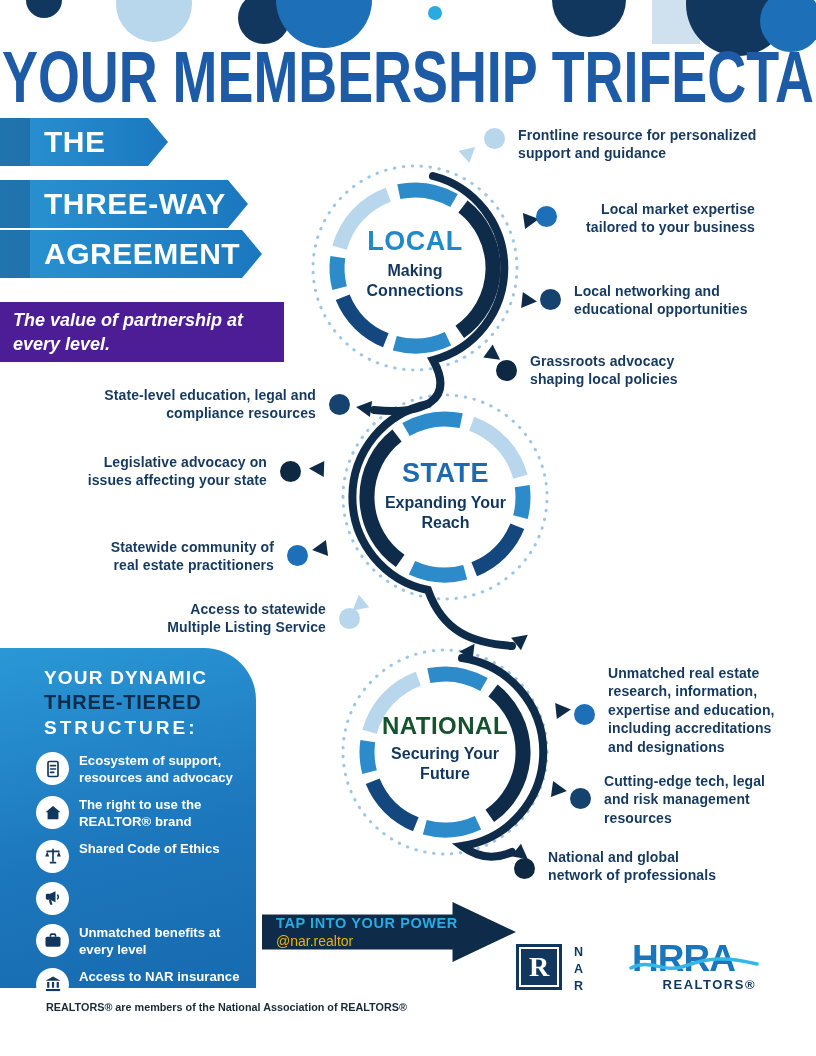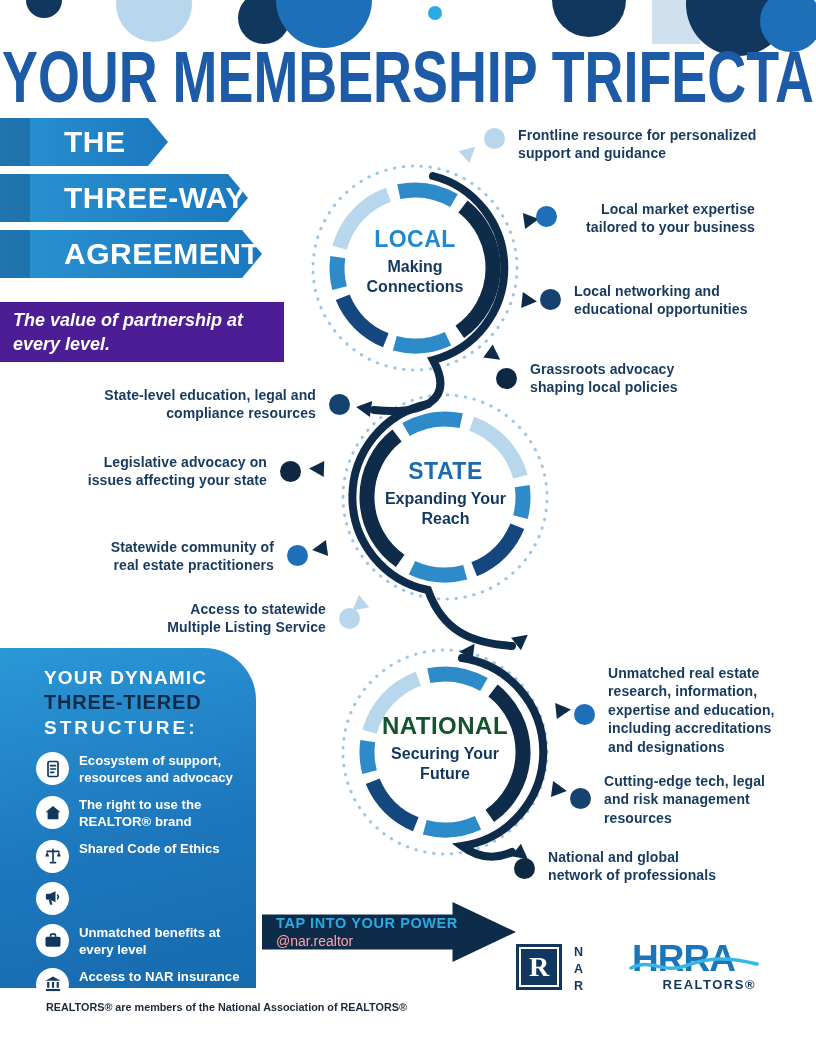--- a/index.html
+++ b/index.html
@@ -11,33 +11,33 @@
 
   
   .title-svg{position:absolute;left:0;top:38px;z-index:4;}
 
   
   .ribbon{position:absolute;left:0;height:48px;background:linear-gradient(90deg,#2a93d2,#1b78bf);
           clip-path:polygon(0 0, calc(100% - 20px) 0, 100% 50%, calc(100% - 20px) 100%, 0 100%);
           display:flex;align-items:center;z-index:4;}
   .ribbon::before{content:"";position:absolute;left:0;top:0;bottom:0;width:30px;background:rgba(10,40,80,.28);}
   .ribbon span{position:relative;color:#fff;font-weight:bold;font-size:30px;letter-spacing:.5px;
-               padding-left:64px;white-space:nowrap;}
+               padding-left:44px;white-space:nowrap;}
 
   
   .tagline{position:absolute;left:0;top:302px;width:284px;height:60px;background:#4c1d95;
            display:flex;align-items:center;z-index:4;}
   .tagline p{margin:0;padding-left:13px;color:#fff;font-style:italic;font-weight:bold;
              font-size:18px;line-height:1.35;width:240px;}
 
   
   .hub{position:absolute;width:260px;height:260px;z-index:1;}
   .hub.mirrored{transform:scaleX(-1);}
   .hub-label{position:absolute;text-align:center;z-index:3;}
-  .hub-name{font-weight:bold;font-size:23px;letter-spacing:.5px;}
+  .hub-name{font-weight:bold;font-size:27px;letter-spacing:.5px;}
   .hub-sub{font-weight:bold;font-size:16px;line-height:1.25;color:#12375e;margin-top:4px;}
 
   .overlay{position:absolute;left:0;top:0;z-index:2;pointer-events:none;}
   .swoosh{stroke:#0e2b49;stroke-width:8;fill:none;stroke-linecap:round;}
 
   
   .callout{position:absolute;display:flex;gap:13px;align-items:flex-start;z-index:3;}
   .callout .dot{width:21px;height:21px;border-radius:50%;flex:0 0 auto;}
   .callout p{margin:0;font-size:14px;font-weight:bold;color:#16395f;line-height:1.32;letter-spacing:.1px;}
   .callout.rtl{flex-direction:row-reverse;}
@@ -55,21 +55,21 @@
   .p-item{display:flex;gap:10px;align-items:flex-start;}
   .p-icon{width:33px;height:33px;border-radius:50%;background:#fff;flex:0 0 auto;
           display:flex;align-items:center;justify-content:center;}
   .p-item p{margin:1px 0 0 0;color:#fff;font-size:13.2px;font-weight:bold;line-height:1.28;}
 
   
   .cta{position:absolute;left:262px;top:902px;width:254px;height:60px;background:#0e2b49;
        clip-path:polygon(0 21%, 75% 21%, 75% 0, 100% 50%, 75% 100%, 75% 79%, 0 79%);z-index:4;}
   .cta-text{position:absolute;left:14px;top:50%;transform:translateY(-50%);}
   .cta-text .l1{display:block;color:#29abe2;font-weight:bold;font-size:14.5px;letter-spacing:.6px;}
-  .cta-text .l2{display:block;color:#fca5a5;font-size:14px;margin-top:2px;}
+  .cta-text .l2{display:block;color:#eab308;font-size:14px;margin-top:2px;}
 
   
   .nar{position:absolute;left:516px;top:944px;display:flex;gap:12px;z-index:4;}
   .nar-square{position:relative;width:46px;height:46px;background:#12375e;display:flex;
               align-items:center;justify-content:center;}
   .nar-square::after{content:"";position:absolute;inset:3px;border:2px solid #fff;pointer-events:none;}
   .nar-square span{position:relative;color:#fff;font-family:"Liberation Serif",serif;
                    font-weight:bold;font-size:28px;z-index:1;}
   .nar-letters{display:flex;flex-direction:column;gap:3px;padding-top:1px;}
   .nar-letters span{color:#12375e;font-weight:bold;font-size:12.5px;}
@@ -101,21 +101,21 @@
     <div class="shape" style="left:760px;top:-10px;width:62px;height:62px;border-radius:50%;background:#1d6fb7;"></div>
   </div>
 
   <svg class="title-svg" width="816" height="80" viewBox="0 0 816 80">
     <text x="2" y="64" font-size="72" font-weight="bold" fill="#1d5ba7" textLength="812" lengthAdjust="spacingAndGlyphs">YOUR MEMBERSHIP TRIFECTA</text>
   </svg>
 
   <div class="ribbon" style="top:118px;width:168px">
     <span>THE</span>
   </div>
-  <div class="ribbon" style="top:174px;width:248px">
+  <div class="ribbon" style="top:180px;width:248px">
     <span>THREE-WAY</span>
   </div>
   <div class="ribbon" style="top:230px;width:262px">
     <span>AGREEMENT</span>
   </div>
 
   <div class="tagline">
     <p>The value of partnership at every level.</p>
   </div>
 
@@ -181,21 +181,21 @@
     <p style="width:252px">Frontline resource for personalized support and guidance</p>
   </div>
   <div class="callout" style="left:536px;top:200px;text-align:right;">
     <span class="dot" style="margin-top: 6px; background-color: rgb(29, 111, 183);"></span>
     <p style="width:185px">Local market expertise tailored to your business</p>
   </div>
   <div class="callout" style="left:540px;top:282px;">
     <span class="dot" style="margin-top: 7px; background-color: rgb(22, 66, 111);"></span>
     <p style="width:180px">Local networking and educational opportunities</p>
   </div>
-  <div class="callout" style="left:496px;top:360px;">
+  <div class="callout" style="left:496px;top:352px;">
     <span class="dot" style="margin-top: 8px; background-color: rgb(13, 40, 64);"></span>
     <p style="width:170px">Grassroots advocacy shaping local policies</p>
   </div>
 
   <div class="callout rtl" style="left:101px;top:386px;">
     <span class="dot" style="margin-top: 8px; background-color: rgb(22, 66, 111);"></span>
     <p style="width:215px">State-level education, legal and compliance resources</p>
   </div>
   <div class="callout rtl" style="left:72px;top:453px;">
     <span class="dot" style="margin-top: 8px; background-color: rgb(13, 40, 64);"></span>

